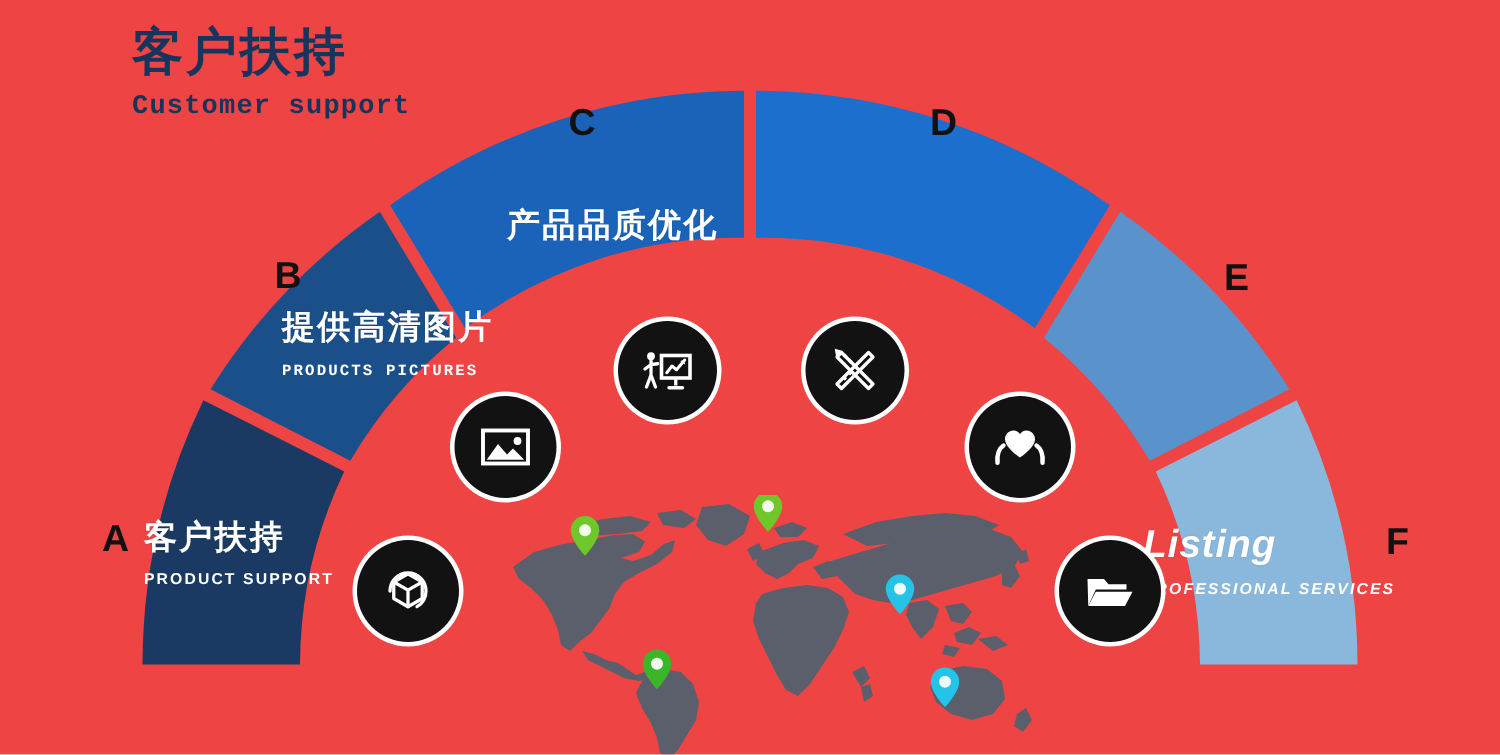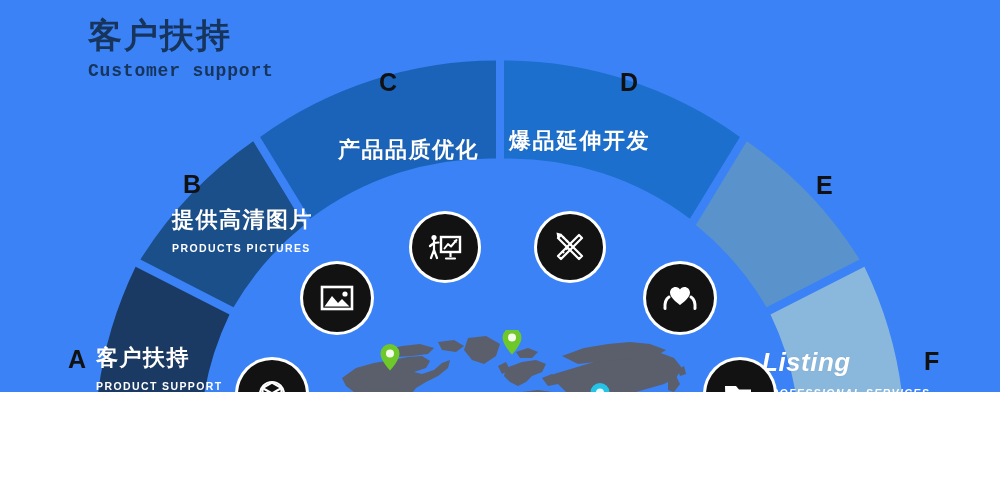--- a/index.html
+++ b/index.html
@@ -6,22 +6,22 @@
     margin: 0;
     padding: 0;
     background: #ffffff;
   }
   body {
     font-family: "Liberation Sans", "DejaVu Sans", sans-serif;
   }
   #stage {
     position: relative;
     width: 1000px;
-    height: 392px;
-    background: #3b82f6;
+    height: 503px;
+    background: #ef4444;
     overflow: hidden;
   }
 
   
   #title-block {
     position: absolute;
     left: 88px;
     top: 16px;
     z-index: 40;
   }
@@ -84,21 +84,21 @@
     font-weight: bold;
     letter-spacing: 1.4px;
     margin-top: 9px;
   }
   .seg-zh.latin {
     font-size: 26px;
     letter-spacing: 0.5px;
   }
 
   #txt-a { left: 96px;  top: 345px; width: 176px; }
-  #txt-b { left: 172px; top: 207px; width: 176px; }
+  #txt-b { left: 188px; top: 207px; width: 176px; font-family: Liberation Mono, monospace; }
   #txt-c { left: 338px; top: 137px; width: 190px; }
   #txt-d { left: 509px; top: 128px; width: 180px; }
   #txt-e { left: 650px; top: 206px; width: 220px; }
   #txt-f { left: 762px; top: 347px; width: 222px; font-style: italic; }
 
   
   .letter {
     position: absolute;
     z-index: 35;
     font-size: 25px;
@@ -241,21 +241,20 @@
     <div class="seg-en">PRODUCT SUPPORT</div>
   </div>
   <div class="seg-text" id="txt-b">
     <div class="seg-zh">提供高清图片</div>
     <div class="seg-en">PRODUCTS  PICTURES</div>
   </div>
   <div class="seg-text" id="txt-c">
     <div class="seg-zh">产品品质优化</div>
   </div>
   <div class="seg-text" id="txt-d">
-    <div class="seg-zh">爆品延伸开发</div>
   </div>
   <div class="seg-text" id="txt-f">
     <div class="seg-zh latin">Listing</div>
     <div class="seg-en">PROFESSIONAL SERVICES</div>
   </div>
 
   <div class="letter" id="ltr-a">A</div>
   <div class="letter" id="ltr-b">B</div>
   <div class="letter" id="ltr-c">C</div>
   <div class="letter" id="ltr-d">D</div>

